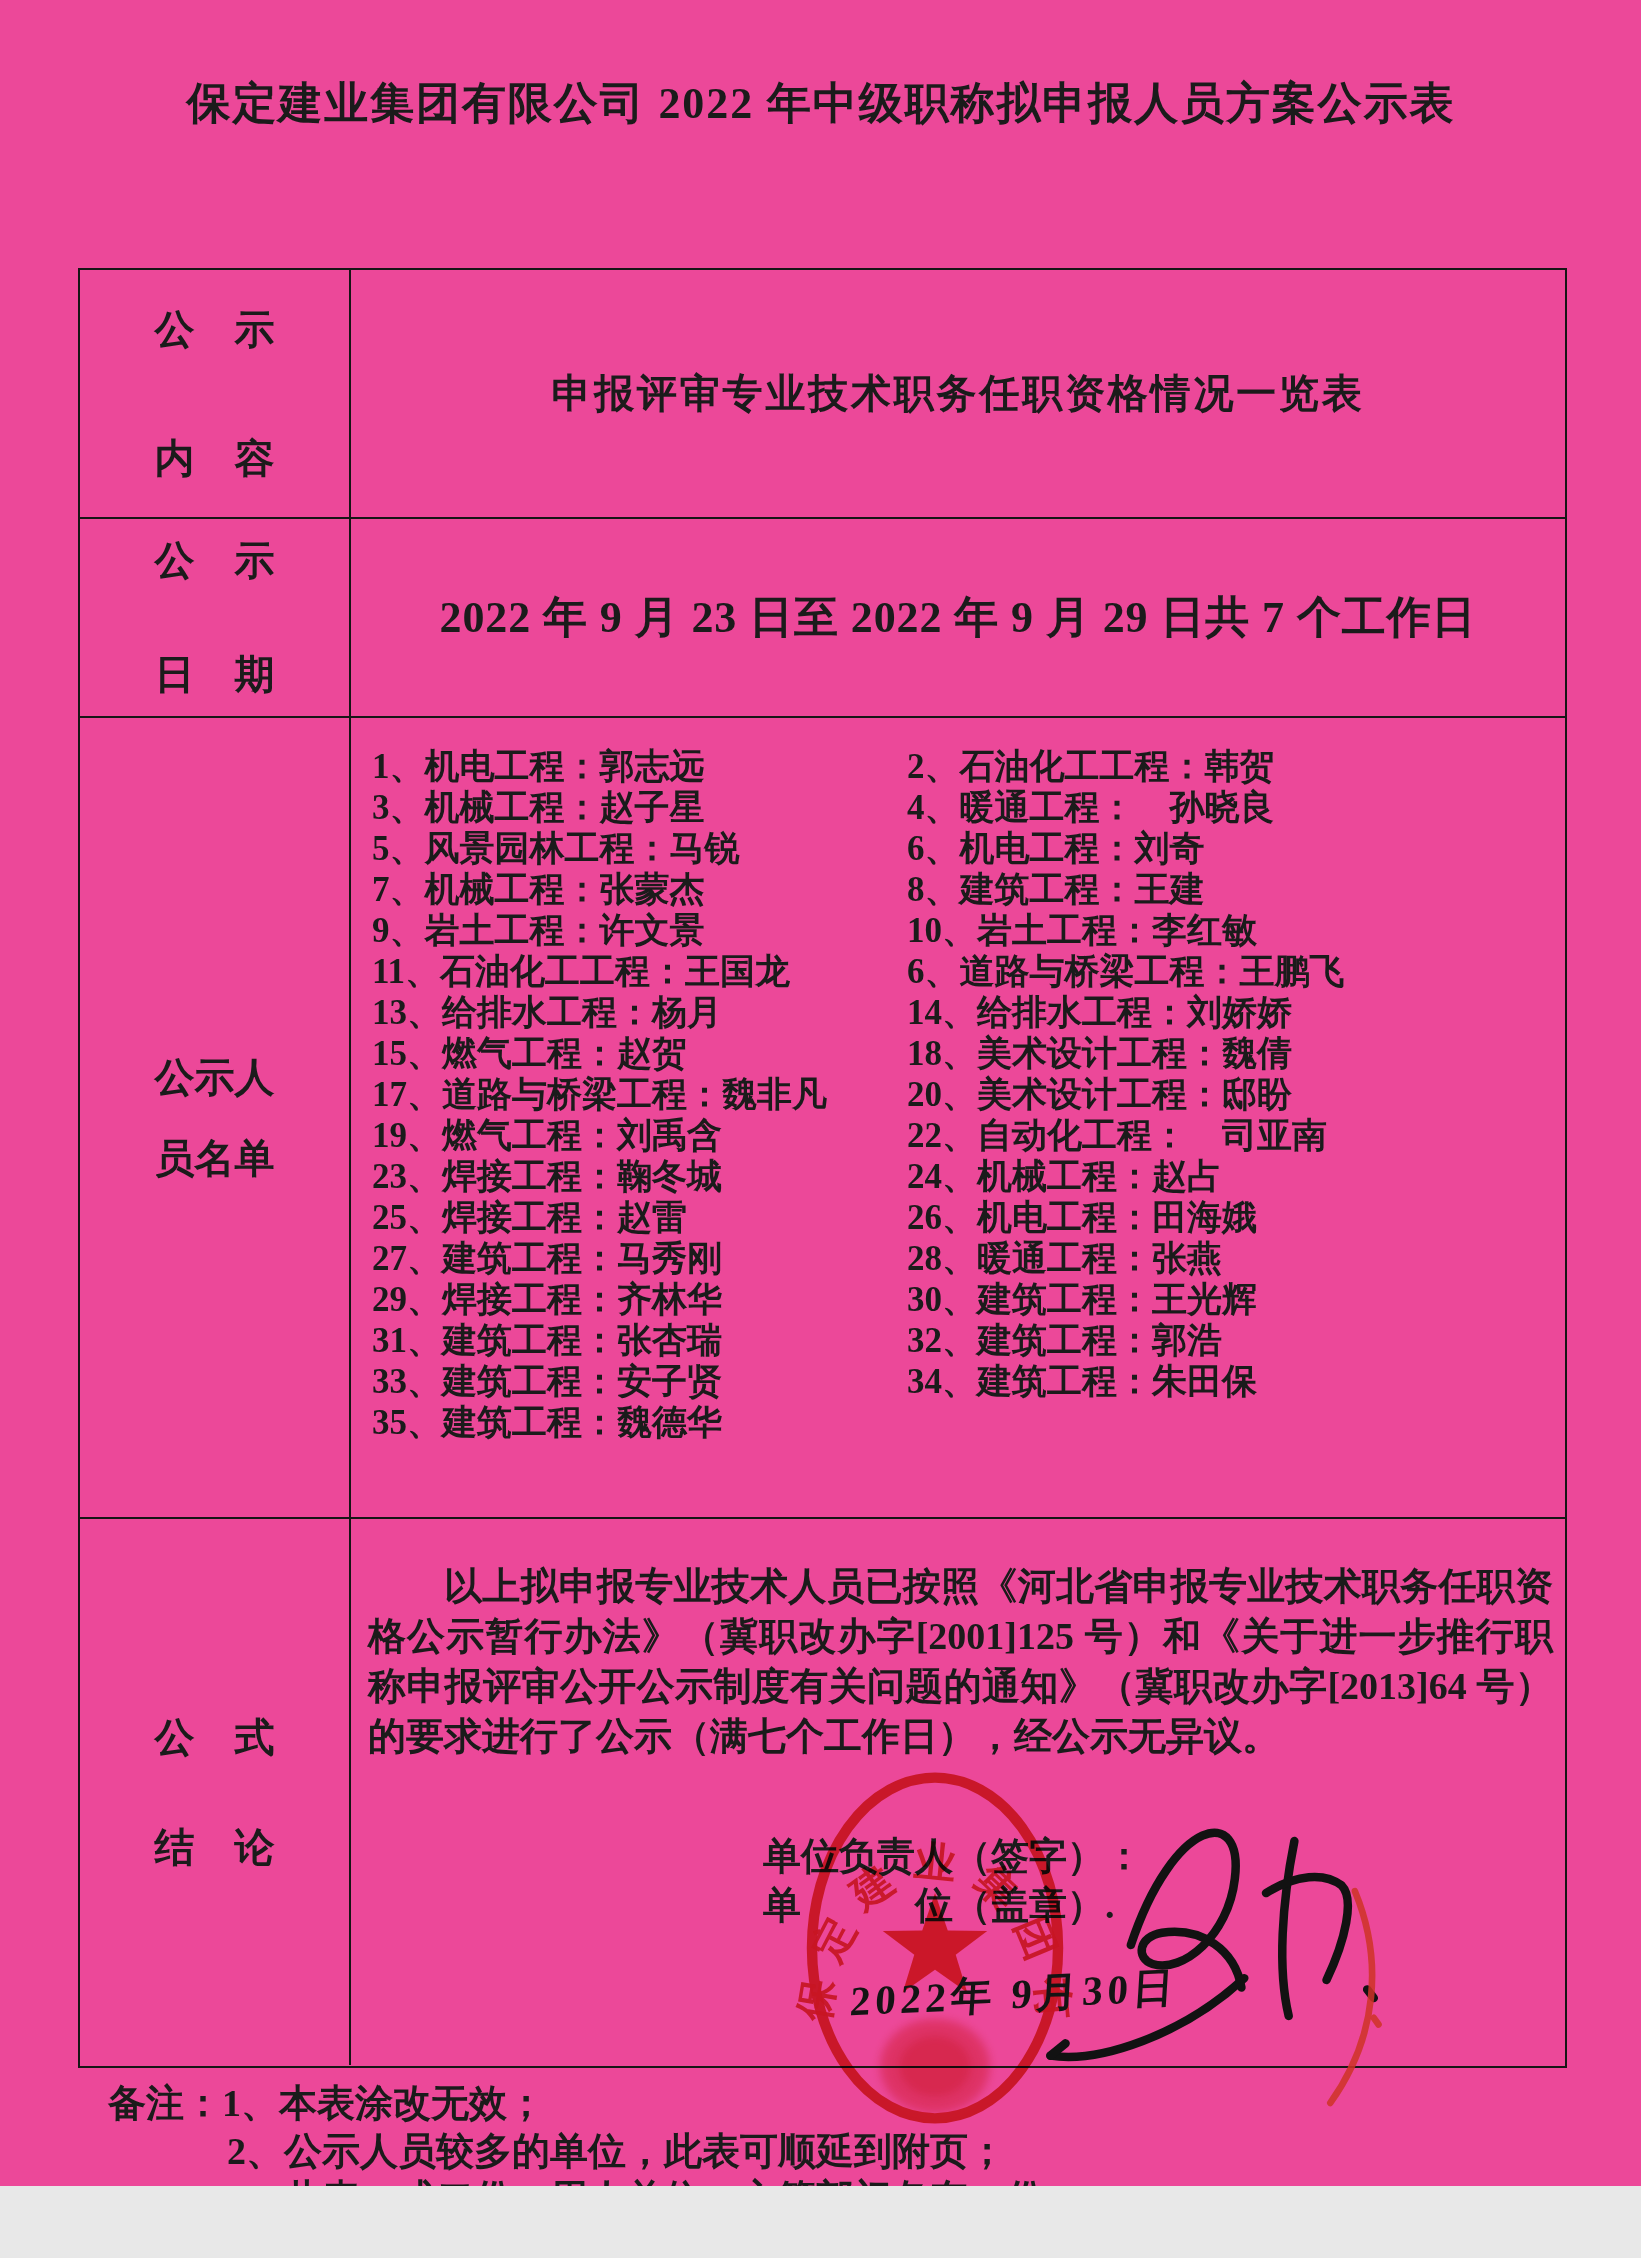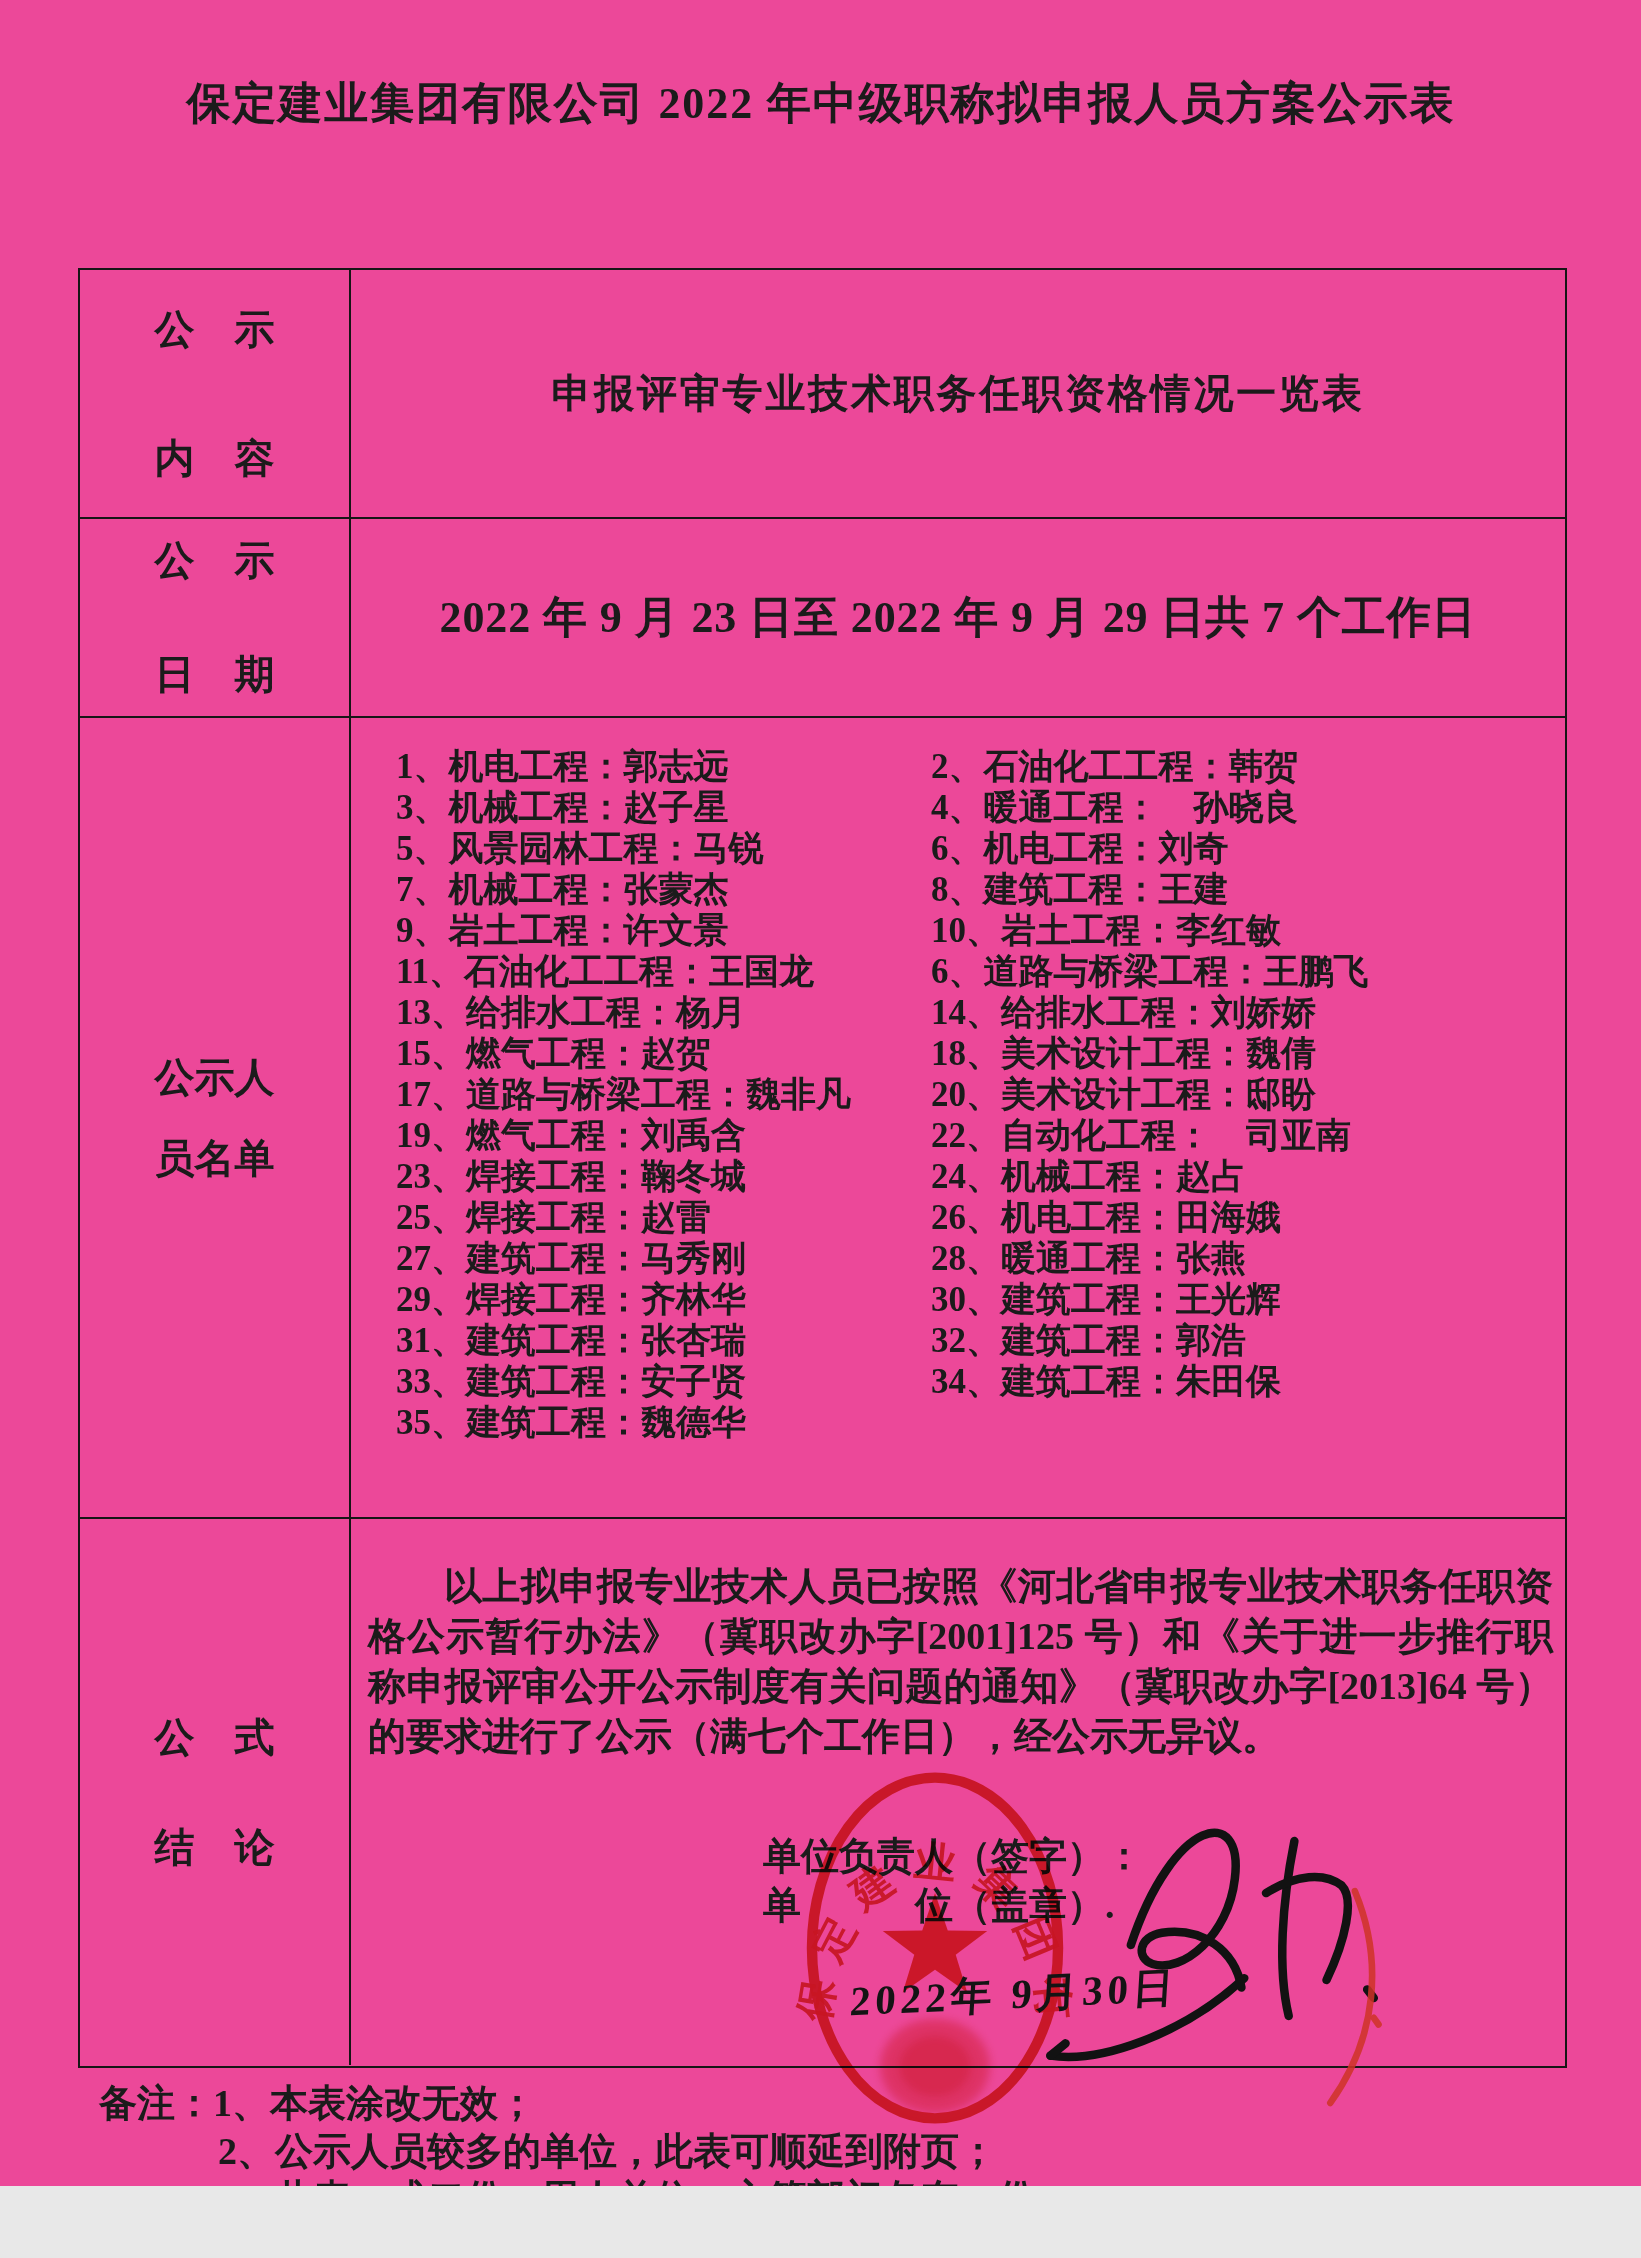--- a/index.html
+++ b/index.html
@@ -15,40 +15,40 @@
   .th{width:271px;flex:0 0 271px;border-right:2.8px solid #161616;box-sizing:border-box;
       display:flex;flex-direction:column;align-items:center;justify-content:center;
       font-size:40px;font-weight:600;}
   .td{position:relative;flex:1 1 auto;box-sizing:border-box;}
   .r1{height:247px;} .r2{height:199px;} .r3{height:801px;} .r4{height:548px;}
   .r1 .th{gap:74px;} .r2 .th{gap:59px;} .r3 .th{gap:26px;} .r4 .th{gap:55px;}
   .center-cell{display:flex;align-items:center;justify-content:center;text-align:center;}
   .row1-text{font-size:40px;font-weight:700;letter-spacing:2.8px;}
   .row2-text{font-size:44px;font-weight:700;letter-spacing:0.9px;}
   
-  .namelist-col{position:absolute;top:28px;font-size:35px;font-weight:600;line-height:41px;white-space:nowrap;margin-left:24px;}
+  .namelist-col{position:absolute;top:28px;font-size:35px;font-weight:600;line-height:41px;white-space:nowrap;}
   .col-left{left:21px;}
   .col-right{left:556px;}
   
   .conclusion{position:absolute;left:17px;top:42px;width:1185px;
               font-size:38px;font-weight:600;line-height:50px;text-align:justify;
               text-indent:76px;}
   .sign-line{position:absolute;font-size:38px;font-weight:600;white-space:pre;}
   .sign-1{left:412px;top:312px;}
   .sign-2{left:412px;top:361px;}
   
   .stamp{position:absolute;left:793px;top:1754px;width:284px;height:388px;
          mix-blend-mode:multiply;opacity:.93;z-index:5;}
   .signature{position:absolute;left:1041px;top:1751px;width:416px;height:407px;z-index:6;}
   .hand-date{position:absolute;left:850px;top:1967px;z-index:7;font-size:41px;font-weight:700;
              letter-spacing:4.7px;color:#141414;transform:rotate(-2.5deg) skewX(-6deg);
              white-space:nowrap;}
   
   .notes{position:absolute;left:0;top:0;width:1642px;height:2259px;pointer-events:none;}
-  .note-line{position:absolute;font-size:38px;font-weight:600;white-space:nowrap;}
+  .note-line{position:absolute;font-size:38px;font-weight:600;white-space:nowrap;margin-left:9px;}
   .note-0{left:99px;top:2078px;}
   .note-1{left:218px;top:2126px;}
   .note-2{left:218px;top:2173px;}
 </style>
 </head>
 <body>
 
 <div class="page">
 
   <div class="title">保定建业集团有限公司 2022 年中级职称拟申报人员方案公示表</div>

